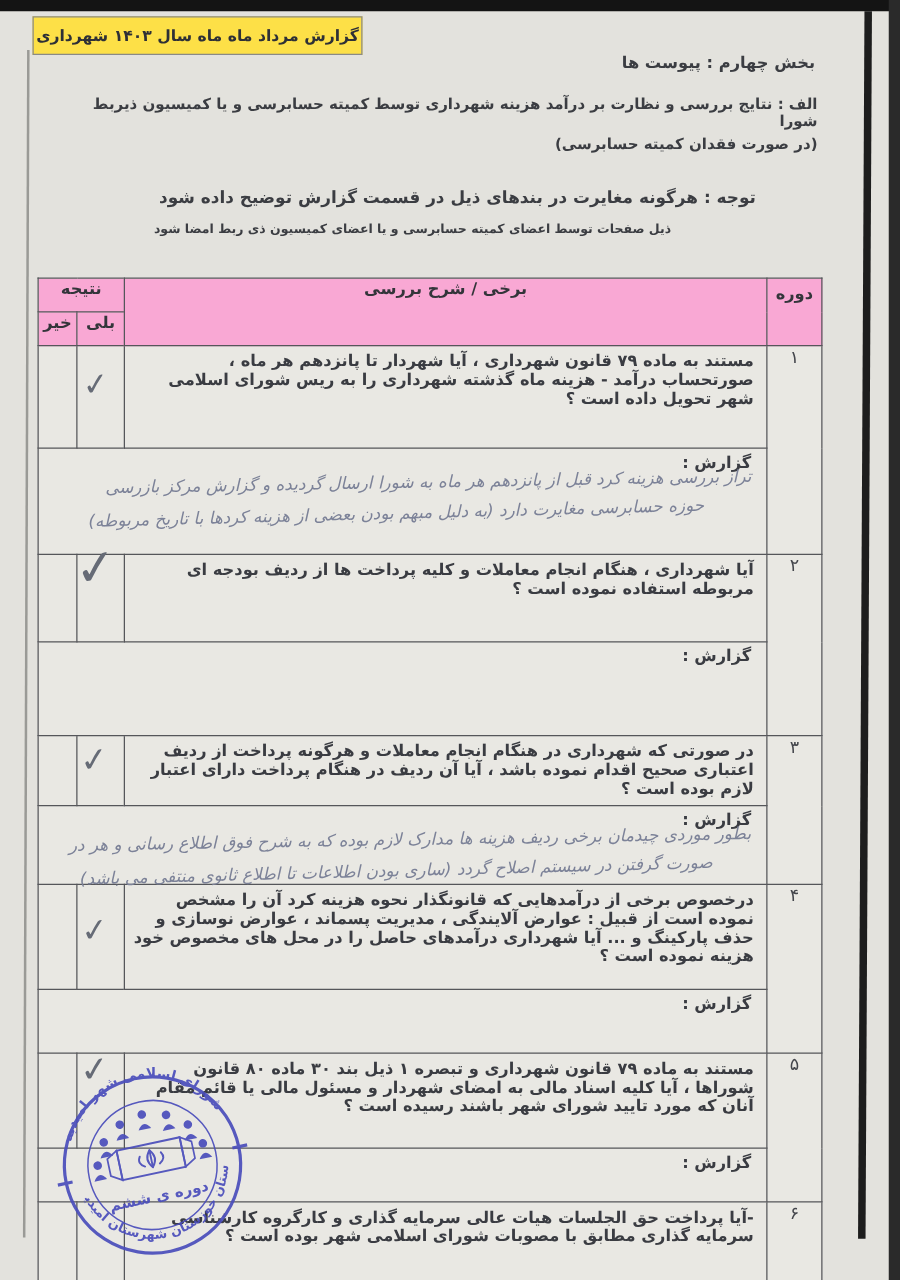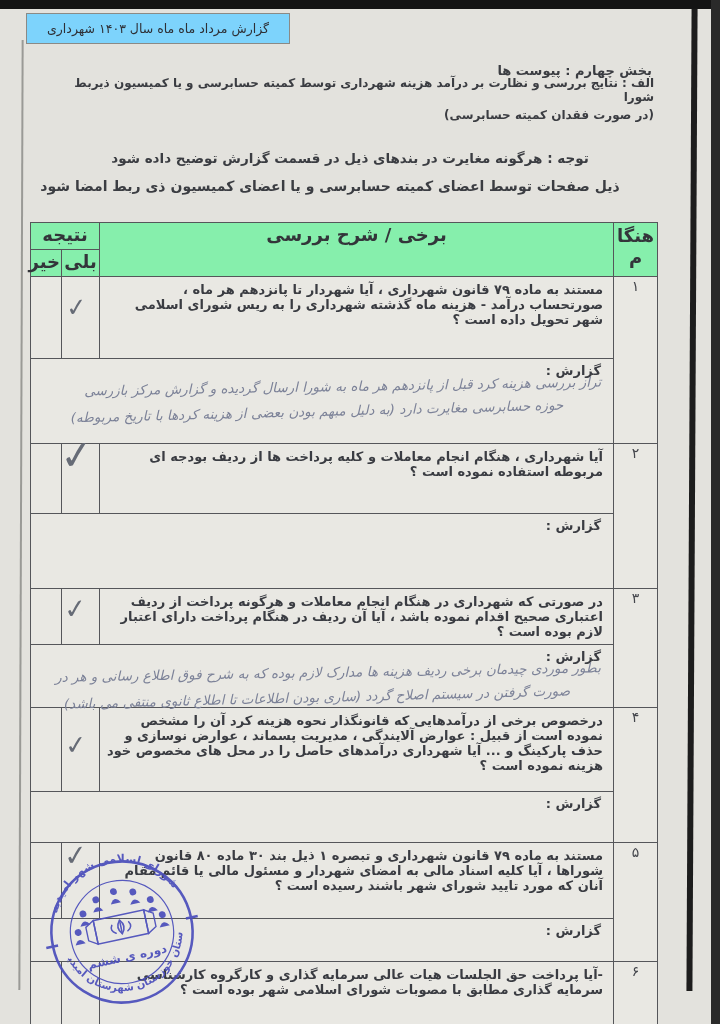--- a/index.html
+++ b/index.html
@@ -11,38 +11,38 @@
     position:relative;
     color:#3b3d42;
   }
   .scan-edge-top{position:absolute;left:0;top:0;width:720px;height:9px;background:#141414;}
   .scan-edge-right{position:absolute;left:689px;top:9px;width:6px;height:982px;background:#1d1d1d;transform:rotate(.3deg);}
   .scan-edge-far-right{position:absolute;left:711px;top:0;width:9px;height:1024px;background:#2a2a2a;}
   .scan-line-left{position:absolute;left:20px;top:40px;width:2px;height:950px;background:#9a9a96;transform:rotate(.2deg);}
 
   .header-box{
     position:absolute;left:26px;top:13px;width:262px;height:29px;
-    background:#7dd3fc;border:1px solid #8a8a86;
+    background:#fde047;border:1px solid #8a8a86;
     display:flex;align-items:center;justify-content:center;
-    font-size:12.5px;font-weight:normal;color:#2e3036;
-  }
-  .section-heading{position:absolute;right:68px;top:63px;font-size:13px;font-weight:bold;}
+    font-size:12.5px;font-weight:bold;color:#2e3036;
+  }
+  .section-heading{position:absolute;right:68px;top:43px;font-size:13px;font-weight:bold;}
   .intro-line{position:absolute;right:66px;top:76px;width:600px;font-size:12px;font-weight:bold;}
   .intro-paren{position:absolute;right:66px;top:108px;font-size:12px;font-weight:bold;}
-  .notice1{position:absolute;left:0;top:150px;width:700px;text-align:center;font-size:13.5px;font-weight:bold;}
-  .notice2{position:absolute;left:0;top:178px;width:660px;text-align:center;font-size:14px;font-weight:bold;}
+  .notice1{position:absolute;left:0;top:150px;width:700px;text-align:center;font-size:13.5px;font-weight:bold;padding-left:16px;}
+  .notice2{position:absolute;left:0;top:178px;width:660px;text-align:center;font-size:10px;font-weight:bold;}
 
   table.main{
     position:absolute;left:30px;top:222px;width:628px;
     border-collapse:collapse;table-layout:fixed;
     background:#e9e8e3;
     font-size:13px;
   }
   table.main td{border:1px solid #55565a;vertical-align:top;}
-  td.hd{background:#86efac;text-align:center;vertical-align:middle;font-weight:bold;font-size:18px;color:#33353a;}
+  td.hd{background:#f9a8d4;text-align:center;vertical-align:middle;font-weight:bold;font-size:13px;color:#33353a;}
   td.num-cell{width:44px;text-align:center;vertical-align:middle;font-size:14px;color:#44464c;}
   td.q-cell{padding:5px 10px 2px 6px;font-weight:bold;line-height:15px;color:#3a3c42;text-align:right;}
   td.yes-cell{width:38px;position:relative;}
   td.no-cell{width:31px;}
   td.report-cell{padding:4px 12px 2px 2px;font-weight:bold;color:#3a3c42;}
   .hd-rowno{overflow-wrap:anywhere;line-height:22px;padding:2px;}
 
   tr.h-q1>td{height:74px;} tr.h-r1>td{height:78px;}
   tr.h-q2>td{height:62px;} tr.h-r2>td{height:68px;}
   tr.h-q3>td{height:48px;} tr.h-r3>td{height:54px;}
@@ -93,21 +93,21 @@
 
 <table class="main">
   <colgroup>
     <col style="width:44px">
       <col>
       <col style="width:38px">
       <col style="width:31px">
   </colgroup>
   <tbody>
   <tr class="hh">
-    <td class="hd hd-rowno" rowspan="2">هنگام</td>
+    <td class="hd hd-rowno" rowspan="2">دوره</td>
     <td class="hd" rowspan="2">برخی / شرح بررسی</td>
     <td class="hd" colspan="2">نتیجه</td>
   </tr>
   <tr class="hh">
     <td class="hd">بلی</td>
     <td class="hd">خیر</td>
   </tr>
 
   <tr class="h-q1">
     <td class="num-cell" rowspan="2"><span>۱</span></td>

